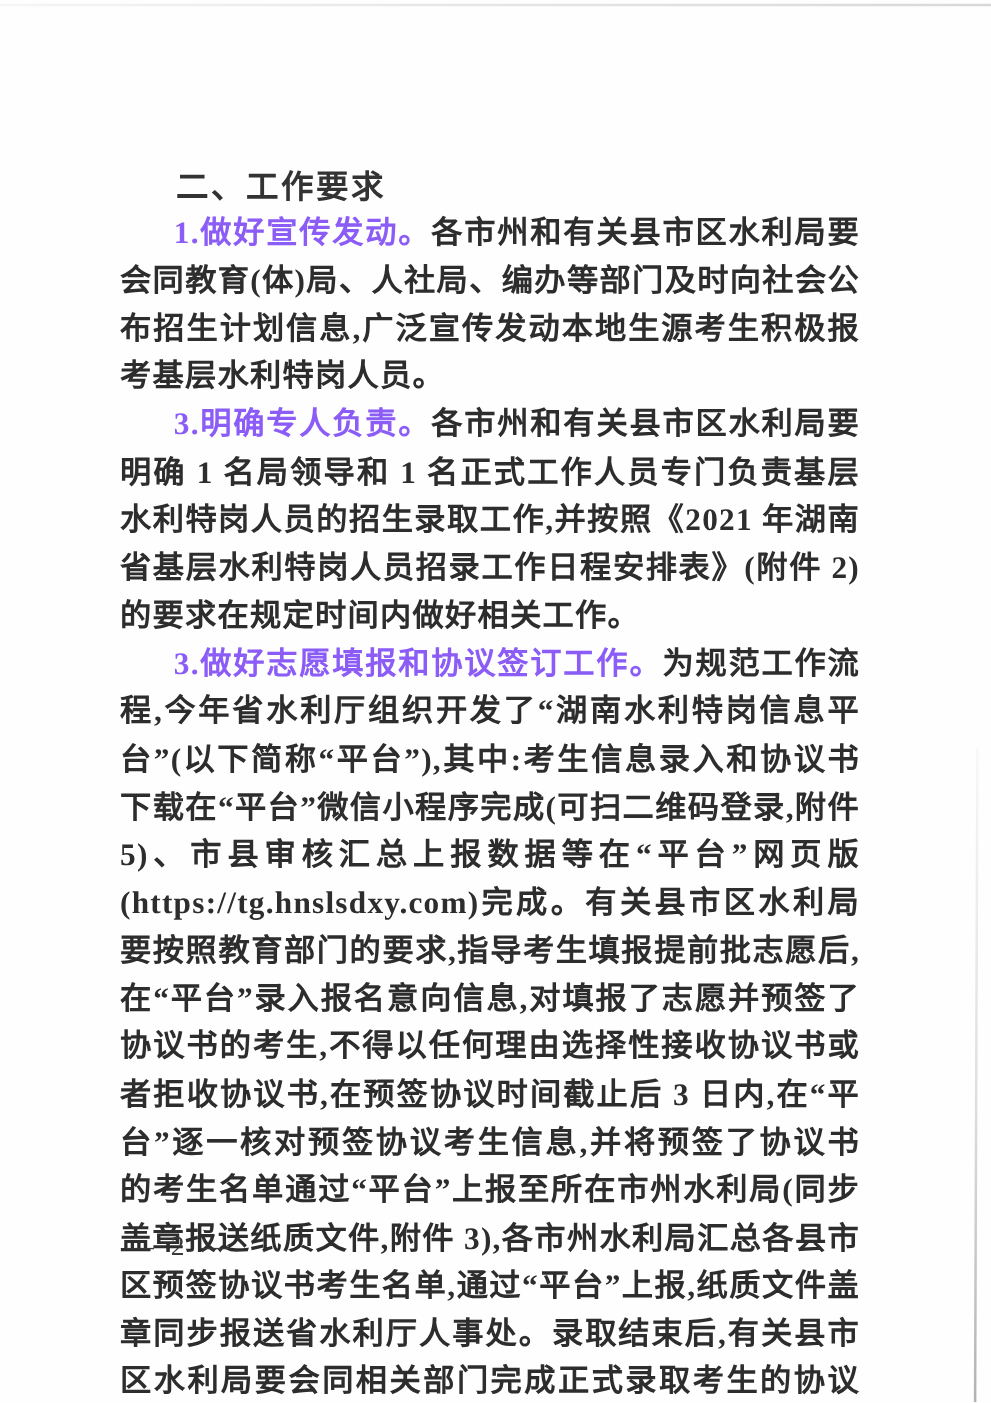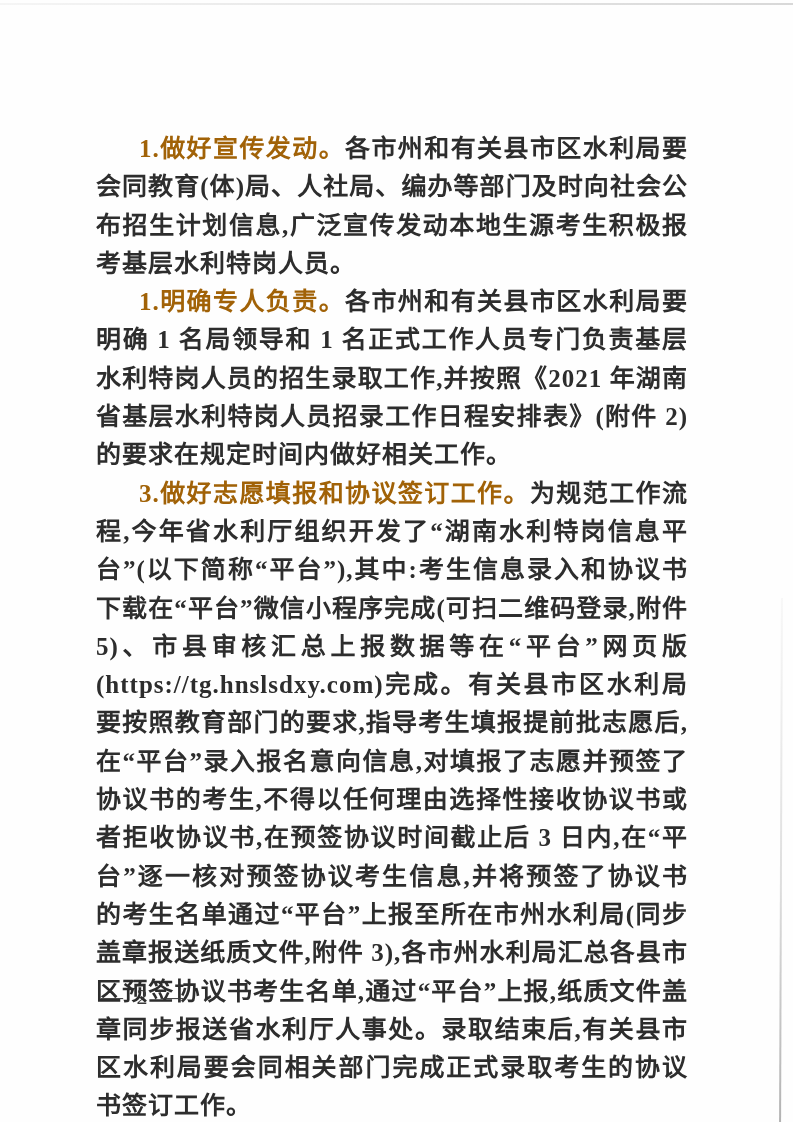--- a/index.html
+++ b/index.html
@@ -59,21 +59,21 @@
     letter-spacing: 2px;
     text-align: left;
     color: #333333;
   }
   .para {
     margin: 0;
     text-indent: 1.72em;
   }
   .para-lead {
     font-weight: bold;
-    color: #a16207;
+    color: #8b5cf6;
   }
   .para-body {
     font-weight: bold;
   }
   .page-number {
     position: absolute;
     left: 101px;
     top: 984px;
     font-size: 22px;
     letter-spacing: 4px;
@@ -84,24 +84,25 @@
 </head>
 <body>
 
 <div class="page">
 
   <div class="scan-edge-top"></div>
   <div class="scan-edge-right"></div>
 
   <div class="content">
 
+    <h2 class="heading">二、工作要求</h2>
 
     <p class="para"><span class="para-lead">1.做好宣传发动。</span><span class="para-body">各市州和有关县市区水利局要会同教育(体)局、人社局、编办等部门及时向社会公布招生计划信息,广泛宣传发动本地生源考生积极报考基层水利特岗人员。</span></p>
 
-    <p class="para"><span class="para-lead">1.明确专人负责。</span><span class="para-body">各市州和有关县市区水利局要明确 1 名局领导和 1 名正式工作人员专门负责基层水利特岗人员的招生录取工作,并按照《2021 年湖南省基层水利特岗人员招录工作日程安排表》(附件 2)的要求在规定时间内做好相关工作。</span></p>
+    <p class="para"><span class="para-lead">3.明确专人负责。</span><span class="para-body">各市州和有关县市区水利局要明确 1 名局领导和 1 名正式工作人员专门负责基层水利特岗人员的招生录取工作,并按照《2021 年湖南省基层水利特岗人员招录工作日程安排表》(附件 2)的要求在规定时间内做好相关工作。</span></p>
 
     <p class="para"><span class="para-lead">3.做好志愿填报和协议签订工作。</span><span class="para-body">为规范工作流程,今年省水利厅组织开发了“湖南水利特岗信息平台”(以下简称“平台”),其中:考生信息录入和协议书下载在“平台”微信小程序完成(可扫二维码登录,附件 5)、市县审核汇总上报数据等在“平台”网页版(https://tg.hnslsdxy.com)完成。有关县市区水利局要按照教育部门的要求,指导考生填报提前批志愿后,在“平台”录入报名意向信息,对填报了志愿并预签了协议书的考生,不得以任何理由选择性接收协议书或者拒收协议书,在预签协议时间截止后 3 日内,在“平台”逐一核对预签协议考生信息,并将预签了协议书的考生名单通过“平台”上报至所在市州水利局(同步盖章报送纸质文件,附件 3),各市州水利局汇总各县市区预签协议书考生名单,通过“平台”上报,纸质文件盖章同步报送省水利厅人事处。录取结束后,有关县市区水利局要会同相关部门完成正式录取考生的协议书签订工作。</span></p>
 
   </div>
 
   <div class="page-number">— 2 —</div>
 
 </div>
 
 </body></html>

